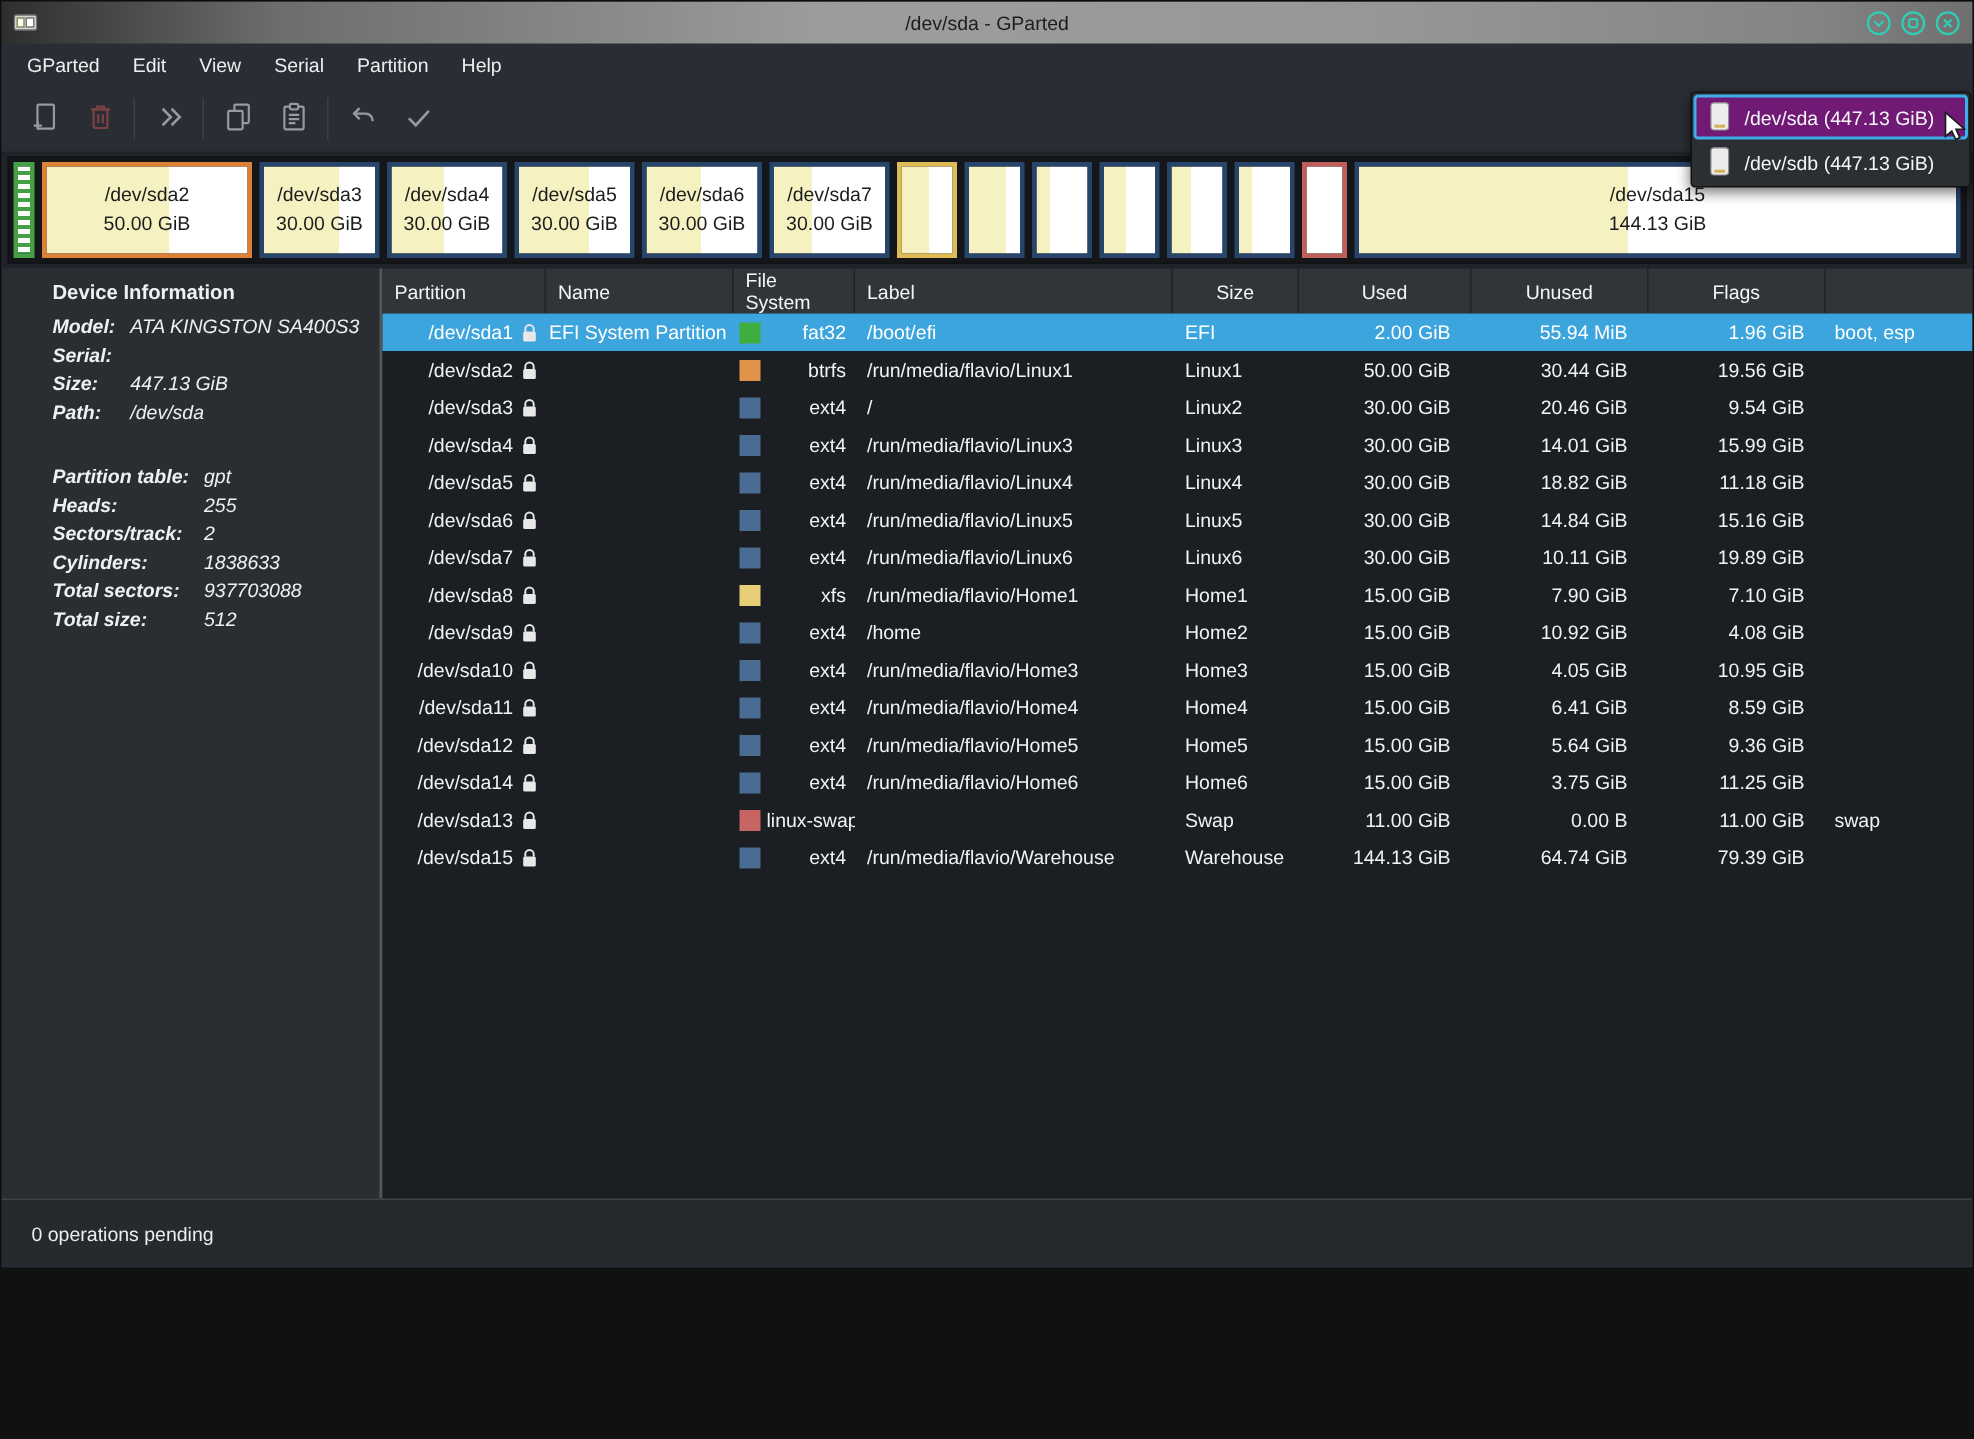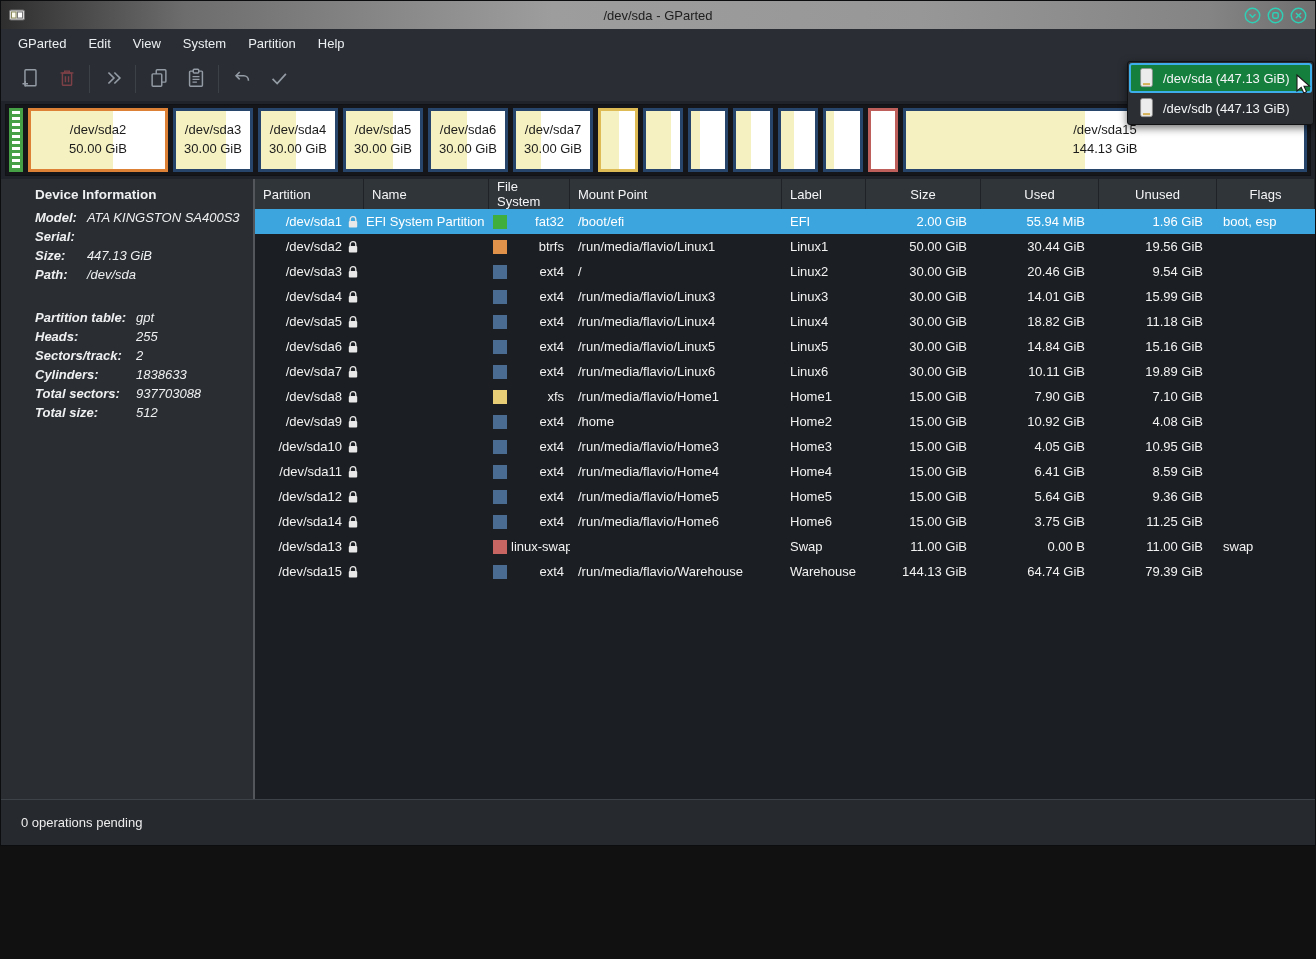--- a/index.html
+++ b/index.html
@@ -60,21 +60,21 @@
   .c-flags{padding-left:6px;}
   
   .statusbar{height:46px;flex:0 0 46px;background:#26292d;border-top:1px solid #3d4248;display:flex;align-items:center;padding-left:20px;color:#ededee;}
   
   .dropdown{
     position:absolute;left:1126px;top:60px;width:187px;background:#2b2f34;
     border:1px solid #101214;border-radius:3px;box-shadow:0 3px 9px rgba(0,0,0,.55);
     padding:1px;z-index:10;
   }
   .dd-item{height:30px;display:flex;align-items:center;gap:7px;padding:0 6px;color:#f4f5f6;border:2px solid transparent;border-radius:3px;}
-  .dd-item.selected{border-color:#3daee9;background:#15803d;}
+  .dd-item.selected{border-color:#3daee9;background:#701a75;}
   .mouse-cursor{position:absolute;left:1292px;top:72px;z-index:11;}
 </style>
 </head>
 <body>
 
 <div class="window">
 
   <div class="titlebar">
     <span class="app-icon">
       <svg width="16" height="16" viewBox="0 0 16 16">
@@ -103,21 +103,21 @@
             <path d="M7 7 L13 13 M13 7 L7 13"></path>
           </svg>
       </span>
     </span>
   </div>
 
   <div class="menubar" id="menubar">
       <div class="menu-item">GParted</div>
       <div class="menu-item">Edit</div>
       <div class="menu-item">View</div>
-      <div class="menu-item">System</div>
+      <div class="menu-item">Serial</div>
       <div class="menu-item">Partition</div>
       <div class="menu-item">Help</div>
     </div>
 
   <div class="toolbar" id="toolbar">
       <div class="tool-btn">
         <span><svg width="22" height="22" viewBox="0 0 24 24" fill="none" stroke="currentColor" stroke-width="1.6">
             <rect x="6.5" y="3" width="12" height="17.5" rx="1"></rect>
             <path d="M3.8 16.2 v6 M0.8 19.2 h6" transform="translate(3,-1)"></path>
           </svg></span>
@@ -236,21 +236,20 @@
             <div>512</div>
           </div>
         </div>
     </div>
     <div class="vdivider"></div>
     <div class="tablearea">
       <div class="phead" id="table-head">
           <div class="hcell">Partition</div>
           <div class="hcell">Name</div>
           <div class="hcell">File System</div>
-          <div class="hcell">Mount Point</div>
           <div class="hcell">Label</div>
           <div class="hcell center">Size</div>
           <div class="hcell center">Used</div>
           <div class="hcell center">Unused</div>
           <div class="hcell center">Flags</div>
         </div>
       <div id="table-body">
           <div class="prow selected">
             <div class="cell c-part">
               <span>/dev/sda1</span>

